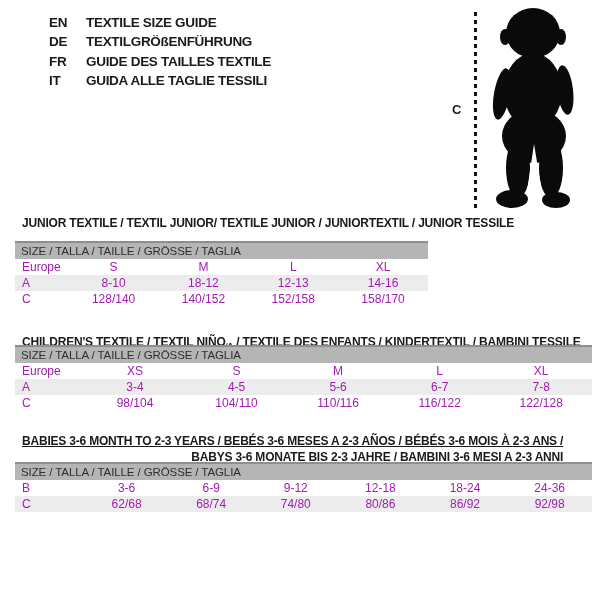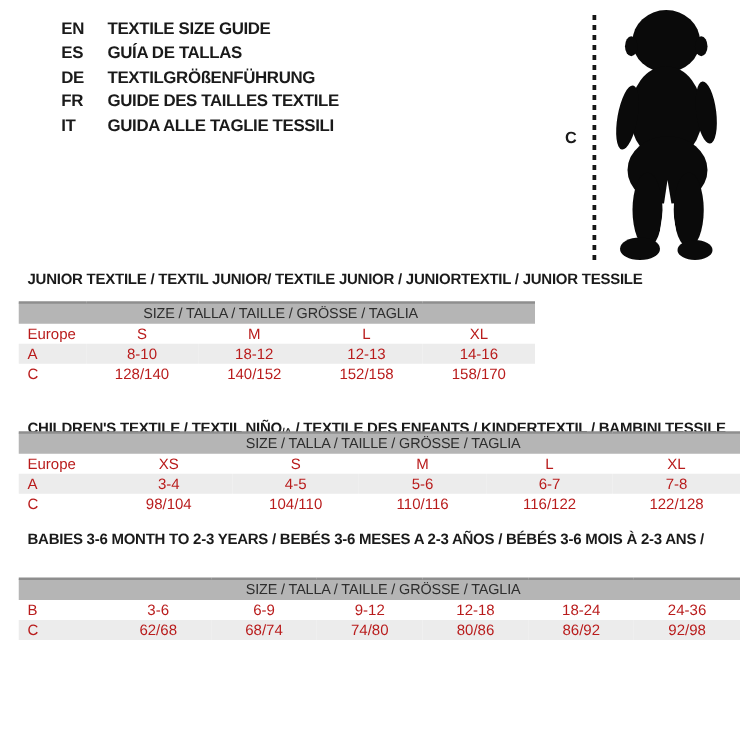--- a/index.html
+++ b/index.html
@@ -28,43 +28,39 @@
   .sec-heading{position:absolute;left:22px;font-size:12px;font-weight:700;letter-spacing:-0.2px;white-space:nowrap;text-align:right;}
   .sec-heading .subsc{font-size:8px;vertical-align:-2px;}
   .heading2line{line-height:15.5px;}
 
   
   .tblwrap{position:absolute;}
   table{width:100%;border-collapse:collapse;table-layout:fixed;}
   thead th{
     background:#b5b5b5;border-top:2px solid #8e8e8e;
     font-weight:400;font-size:11.5px;letter-spacing:-0.1px;color:#2e2e2e;
-    text-align:center;padding:1px 0 2px 6px;height:13px;white-space:nowrap;
+    text-align:left;padding:1px 0 2px 6px;height:13px;white-space:nowrap;
   }
-  tbody td{font-size:12px;color:#b91c1c;text-align:center;height:16px;padding:0;white-space:nowrap;margin-left:24px;}
+  tbody td{font-size:12px;color:#a21caf;text-align:center;height:16px;padding:0;white-space:nowrap;margin-left:24px;}
   tbody td.lbl{text-align:left;padding-left:7px;}
   tbody tr.alt{background:#ececec;}
 
   
   .notes{position:absolute;left:22px;top:536px;}
   .note-line{font-size:11.5px;font-weight:700;letter-spacing:-0.15px;line-height:17.4px;white-space:nowrap;}
 </style>
 </head>
 <body>
 
 <div class="page">
 
   <div class="langs">
     <div class="lang-row">
       <span class="lang-code">EN</span>
       <span class="lang-label">TEXTILE SIZE GUIDE</span>
-    </div>
-    <div class="lang-row">
-      <span class="lang-code">ES</span>
-      <span class="lang-label">GUÍA DE TALLAS</span>
     </div>
     <div class="lang-row">
       <span class="lang-code">DE</span>
       <span class="lang-label">TEXTILGRÖßENFÜHRUNG</span>
     </div>
     <div class="lang-row">
       <span class="lang-code">FR</span>
       <span class="lang-label">GUIDE DES TAILLES TEXTILE</span>
     </div>
     <div class="lang-row">
@@ -173,22 +169,23 @@
           <td>98/104</td>
           <td>104/110</td>
           <td>110/116</td>
           <td>116/122</td>
           <td>122/128</td>
         </tr>
       </tbody>
     </table>
   </div>
 
-  <div class="sec-heading heading2line" style="top:424px;">
+  <div class="sec-heading heading2line" style="top:434px;text-decoration:underline;">
     <div>BABIES 3-6 MONTH TO 2-3 YEARS / BEBÉS 3-6 MESES A 2-3 AÑOS / BÉBÉS 3-6 MOIS À 2-3 ANS /</div>
+    <div>BABYS 3-6 MONATE BIS 2-3 JAHRE / BAMBINI 3-6 MESI A 2-3 ANNI</div>
   </div>
   <div class="tblwrap" style="left:15px;top:462px;width:577px;">
     <table>
       <colgroup>
           <col style="width:12%">
           <col style="width:14.66%">
           <col style="width:14.66%">
           <col style="width:14.66%">
           <col style="width:14.66%">
           <col style="width:14.66%">

